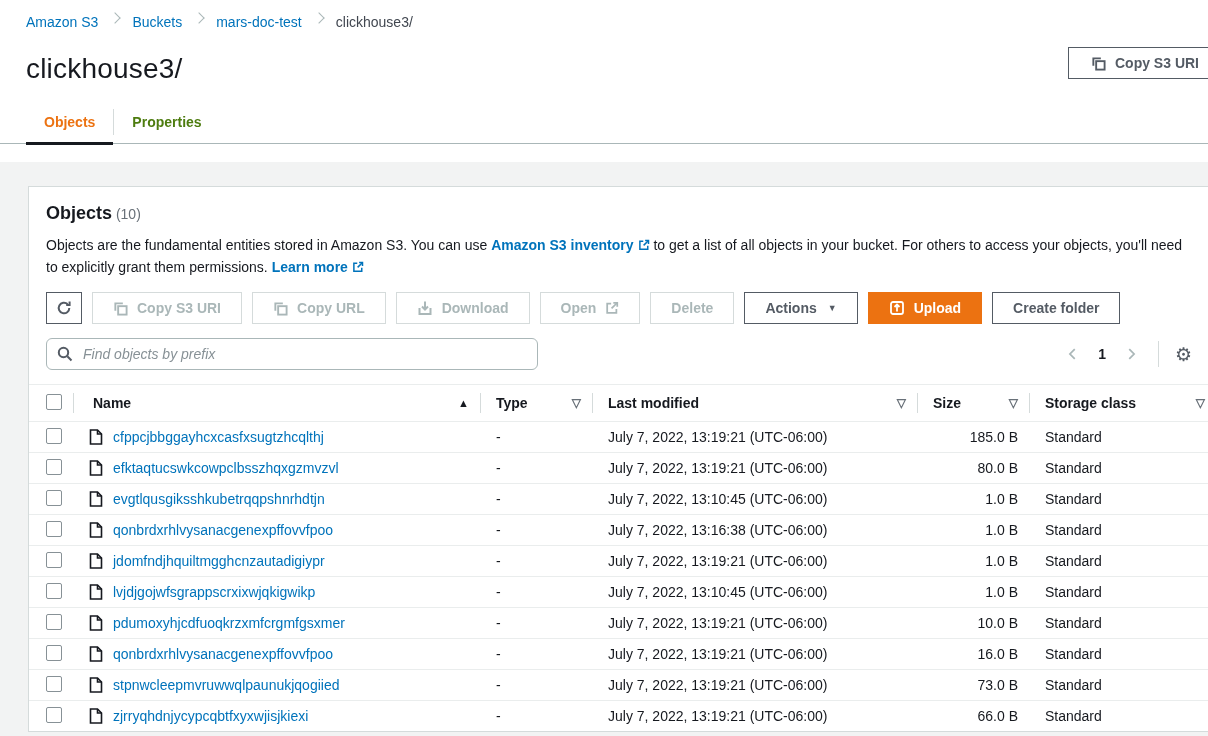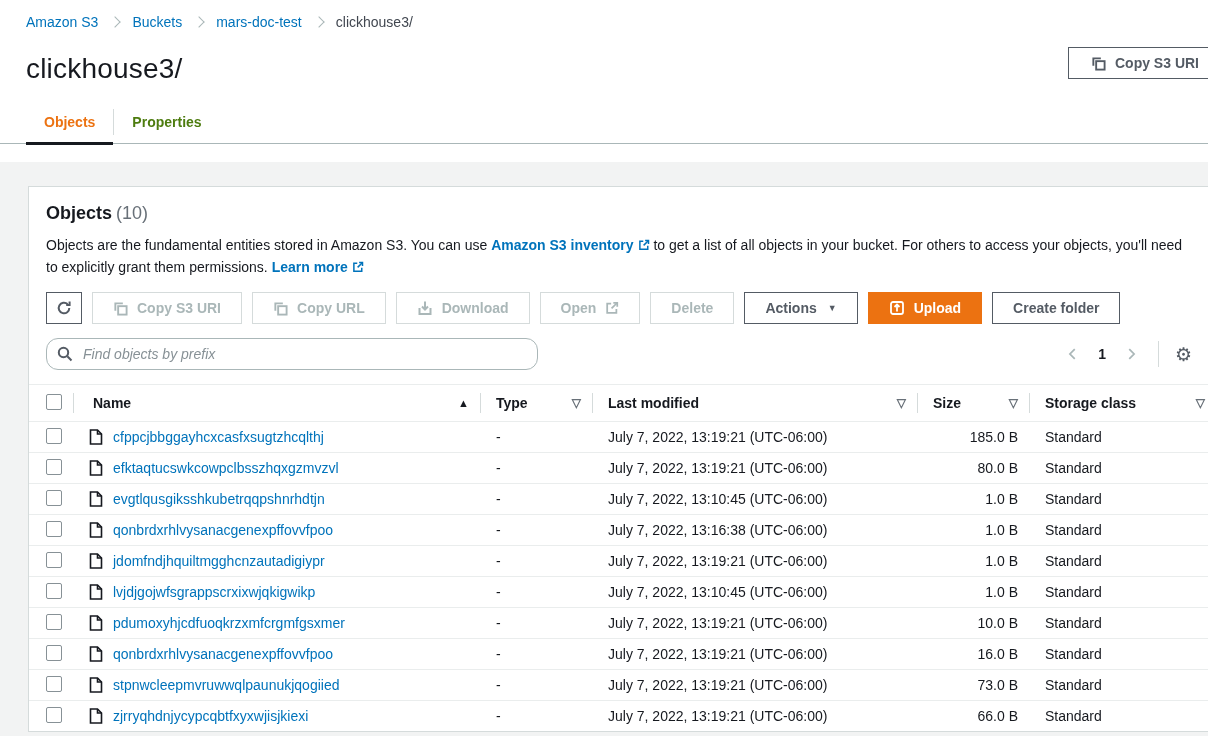--- a/index.html
+++ b/index.html
@@ -1,21 +1,21 @@
 <!DOCTYPE html>
 <html><head>
 <meta charset="utf-8">
 <style>
   html,body{margin:0;padding:0;}
   .page{width:1208px;height:736px;background:#fff;position:relative;overflow:hidden;
         font-family:"Liberation Sans",sans-serif;color:#16191f;font-size:14px;}
 
   
   .top{padding:14px 26px 0 26px;background:#fff;}
-  .breadcrumb{display:flex;align-items:center;gap:11px;font-size:14px;}
+  .breadcrumb{display:flex;align-items:flex-start;gap:11px;font-size:14px;}
   .crumb-link{color:#0073bb;text-decoration:none;cursor:pointer;}
   .crumb-current{color:#414750;}
   .crumb-sep{width:7px;height:7px;border-top:1.6px solid #aab7b8;border-right:1.6px solid #aab7b8;
              transform:rotate(45deg);display:inline-block;margin:0 2px;}
   .title-row{margin-top:21px;height:36px;display:flex;align-items:center;}
   .page-title{font-size:28px;font-weight:500;margin:0;letter-spacing:.2px;}
   .copy-uri-top{position:absolute;top:47px;right:-14px;height:32px;padding:0 22px;background:#fff;
                 border:1px solid #545b64;color:#545b64;font-weight:700;font-size:14px;
                 display:flex;align-items:center;gap:9px;cursor:pointer;}
 
@@ -26,37 +26,37 @@
        font-family:inherit;}
   .tab.active{color:#ec7211;border-bottom-color:#16191f;}
   .tab-divider{width:1px;background:#d5dbdb;margin:8px 0;}
 
   
   .content{position:absolute;top:162px;left:0;right:0;bottom:0;background:#f2f3f3;padding:24px 0 0 28px;box-sizing:border-box;}
   .card{width:1190px;background:#fff;border:1px solid #d5dbdb;box-sizing:border-box;}
 
   .panel-header{padding:16px 17px 0 17px;}
   .panel-title{font-size:18px;font-weight:700;margin:0;display:inline;}
-  .panel-count{font-size:18px;color:#687078;font-weight:400;}
+  .panel-count{font-size:14px;color:#687078;font-weight:400;}
   .panel-desc{margin-top:11px;font-size:14px;line-height:21px;color:#16191f;max-width:1140px;}
   .inline-link{color:#0073bb;font-weight:700;text-decoration:none;cursor:pointer;}
   .ext-icon{display:inline-block;vertical-align:-1px;margin-left:4px;color:#0073bb;}
 
   
   .toolbar{display:flex;gap:10px;margin-top:13px;padding:0 17px;align-items:center;}
   .btn{height:32px;padding:0 20px;background:#fff;border:1px solid #545b64;color:#545b64;font-weight:700;
        font-size:14px;display:flex;align-items:center;gap:9px;cursor:pointer;font-family:inherit;box-sizing:border-box;}
   .btn.disabled{border-color:#d5dbdb;color:#aab7b8;cursor:default;}
   .btn.icon-only{width:36px;padding:0;justify-content:center;}
   .btn.primary{background:#ec7211;border-color:#ec7211;color:#fff;}
   .caret{font-size:9px;margin-left:2px;}
 
   
   .search-row{display:flex;align-items:center;justify-content:space-between;margin-top:14px;padding:0 25px 0 17px;}
-  .search-box{width:492px;height:32px;border:1px solid #aab7b8;border-radius:12px;display:flex;align-items:center;
+  .search-box{width:492px;height:32px;border:1px solid #aab7b8;border-radius:6px;display:flex;align-items:center;
               padding:8px 10px;box-sizing:border-box;background:#fff;gap:8px;}
   .search-box input{border:none;outline:none;flex:1;font-size:14px;font-style:italic;color:#16191f;
                     font-family:inherit;background:transparent;}
   .search-box input::placeholder{color:#879196;font-style:italic;}
   .pagination{display:flex;align-items:center;gap:6px;}
   .page-chev{background:none;border:none;cursor:pointer;padding:4px;color:#aab7b8;display:flex;align-items:center;}
   .page-num{font-weight:700;color:#16191f;padding:0 8px;background:none;border:none;font-size:14px;font-family:inherit;cursor:pointer;}
   .pag-divider{width:1px;height:26px;background:#d5dbdb;margin:0 10px;}
   .gear-btn{background:none;border:none;cursor:pointer;font-size:19px;color:#545b64;padding:0;line-height:1;}
 

